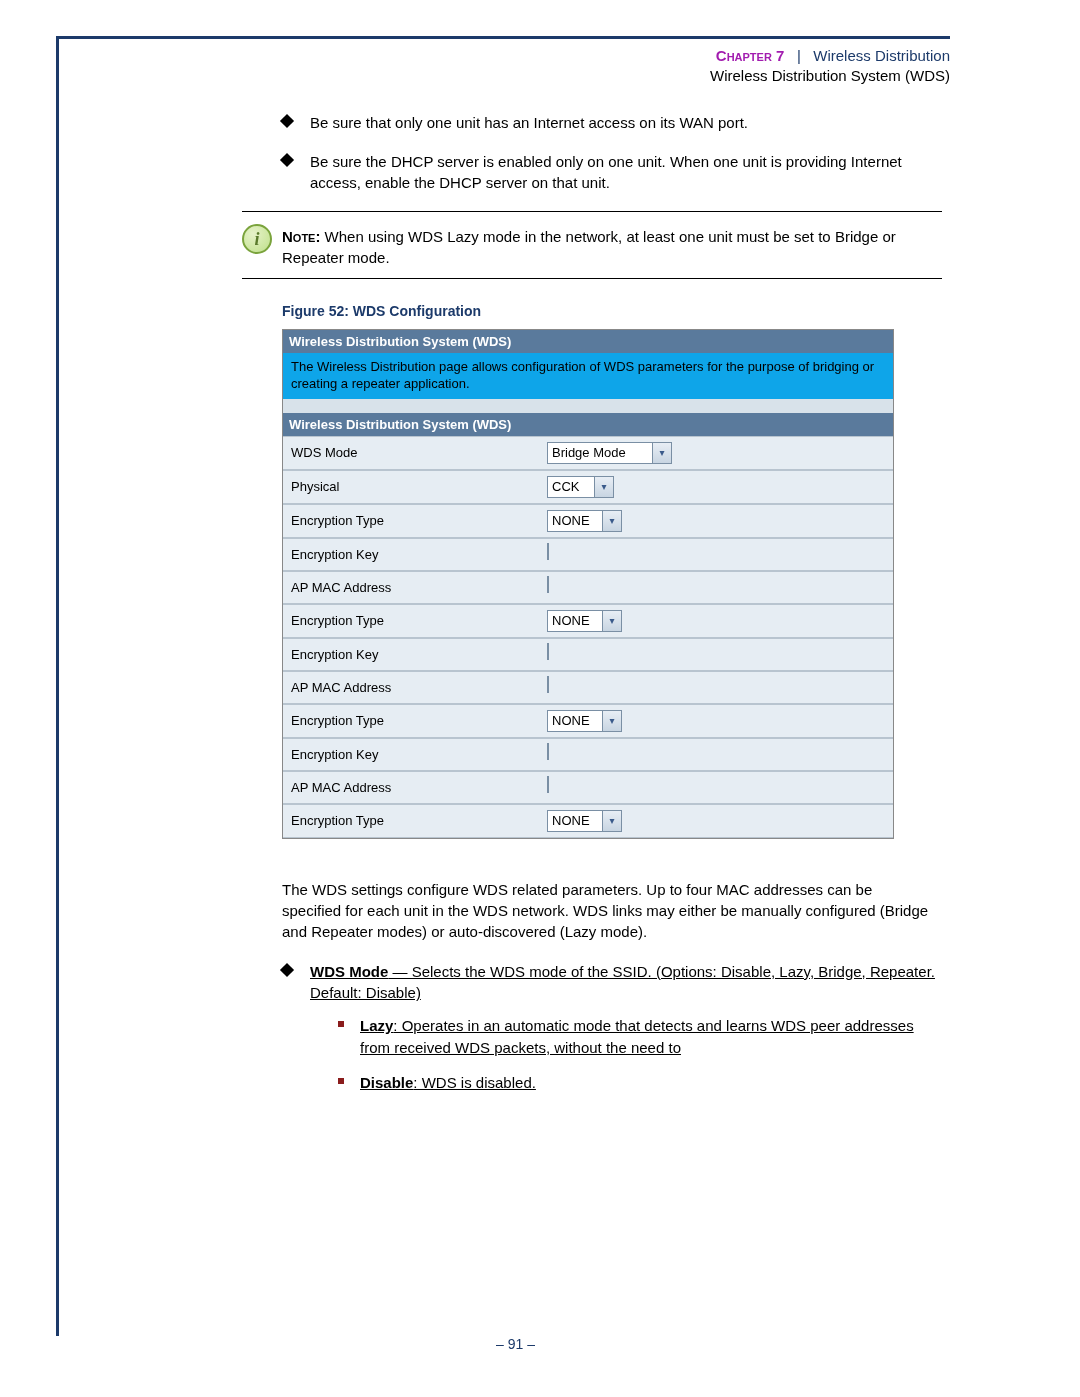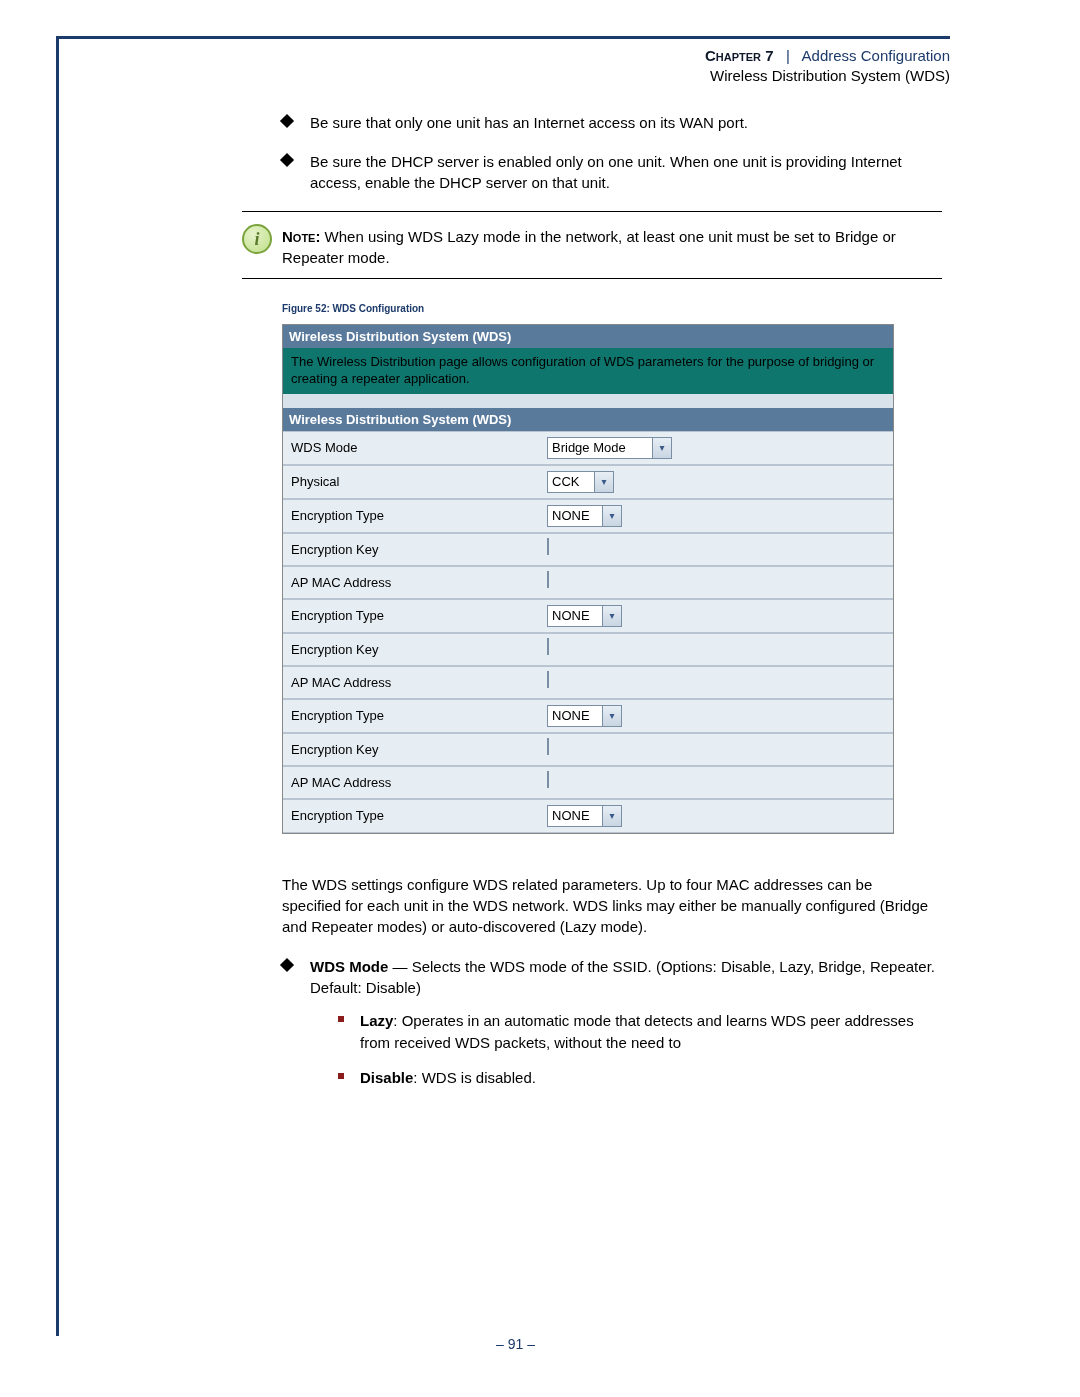--- a/index.html
+++ b/index.html
@@ -37,21 +37,21 @@
     top: 46px;
     right: 130px;
     text-align: right;
     font-size: 15px;
     line-height: 1.35;
   }
   .header-line1 { color: #1c3a6a; }
   .header-chapter {
     font-variant: small-caps;
     font-weight: bold;
-    color: #0f172a;
+    color: #a21caf;
   }
   .header-sep { color: #1c3a6a; }
   .header-section { color: #1c3a6a; }
   .header-line2 { color: #000; }
   .content {
     position: absolute;
     left: 282px;
     top: 112px;
     width: 660px;
   }
@@ -102,39 +102,39 @@
     padding-left: 40px;
     line-height: 1.4;
   }
   .note-label {
     font-variant: small-caps;
     font-weight: bold;
   }
   .figcap {
     color: #1c3a6a;
     font-weight: bold;
-    font-size: 10px;
+    font-size: 14px;
     margin: 24px 0 10px 0;
   }
   .screenshot {
     width: 610px;
     background: #d8e2ea;
     border: 1px solid #888;
     font-family: Arial, Helvetica, sans-serif;
     font-size: 13px;
     margin-bottom: 40px;
   }
   .panel-title {
     background: #5a7a9c;
     color: #fff;
     font-weight: bold;
     padding: 4px 6px;
   }
   .panel-desc {
-    background: #0f766e;
+    background: #0ea5e9;
     padding: 6px 8px;
     line-height: 1.3;
   }
   .panel-gap { height: 14px; }
   .wds-rows { }
   .wds-row {
     display: flex;
     border-top: 1px solid #b8c4cf;
     border-bottom: 1px solid #b8c4cf;
     background: #e6edf3;
@@ -176,20 +176,21 @@
   .body-text {
     line-height: 1.42;
     margin: 0 12px 18px 0;
   }
   .def-list { list-style: none; padding: 0; margin: 0; }
   .def-item {
     position: relative;
     padding-left: 28px;
     margin-bottom: 12px;
     line-height: 1.42;
+    text-decoration: underline;
   }
   .def-item .diamond {
     position: absolute;
     left: 0;
     top: 4px;
     width: 10px; height: 10px;
     background: #000;
     transform: rotate(45deg);
   }
   .sub-list { list-style: none; padding: 0; margin: 12px 0 0 28px; }
@@ -220,21 +221,21 @@
 <body>
 
 <div class="page">
   <div class="top-rule"></div>
   <div class="side-rule"></div>
 
   <div class="header">
     <div class="header-line1">
       <span class="header-chapter">Chapter 7</span>
       <span class="header-sep">&nbsp;&nbsp;|&nbsp;&nbsp;</span>
-      <span class="header-section">Address Configuration</span>
+      <span class="header-section">Wireless Distribution</span>
     </div>
     <div class="header-line2">Wireless Distribution System (WDS)</div>
   </div>
 
   <div class="content">
 
     <ul class="bullet-list">
       <li class="bullet-item">
         <span class="diamond"></span>
         <span>Be sure that only one unit has an Internet access on its WAN port.</span>

